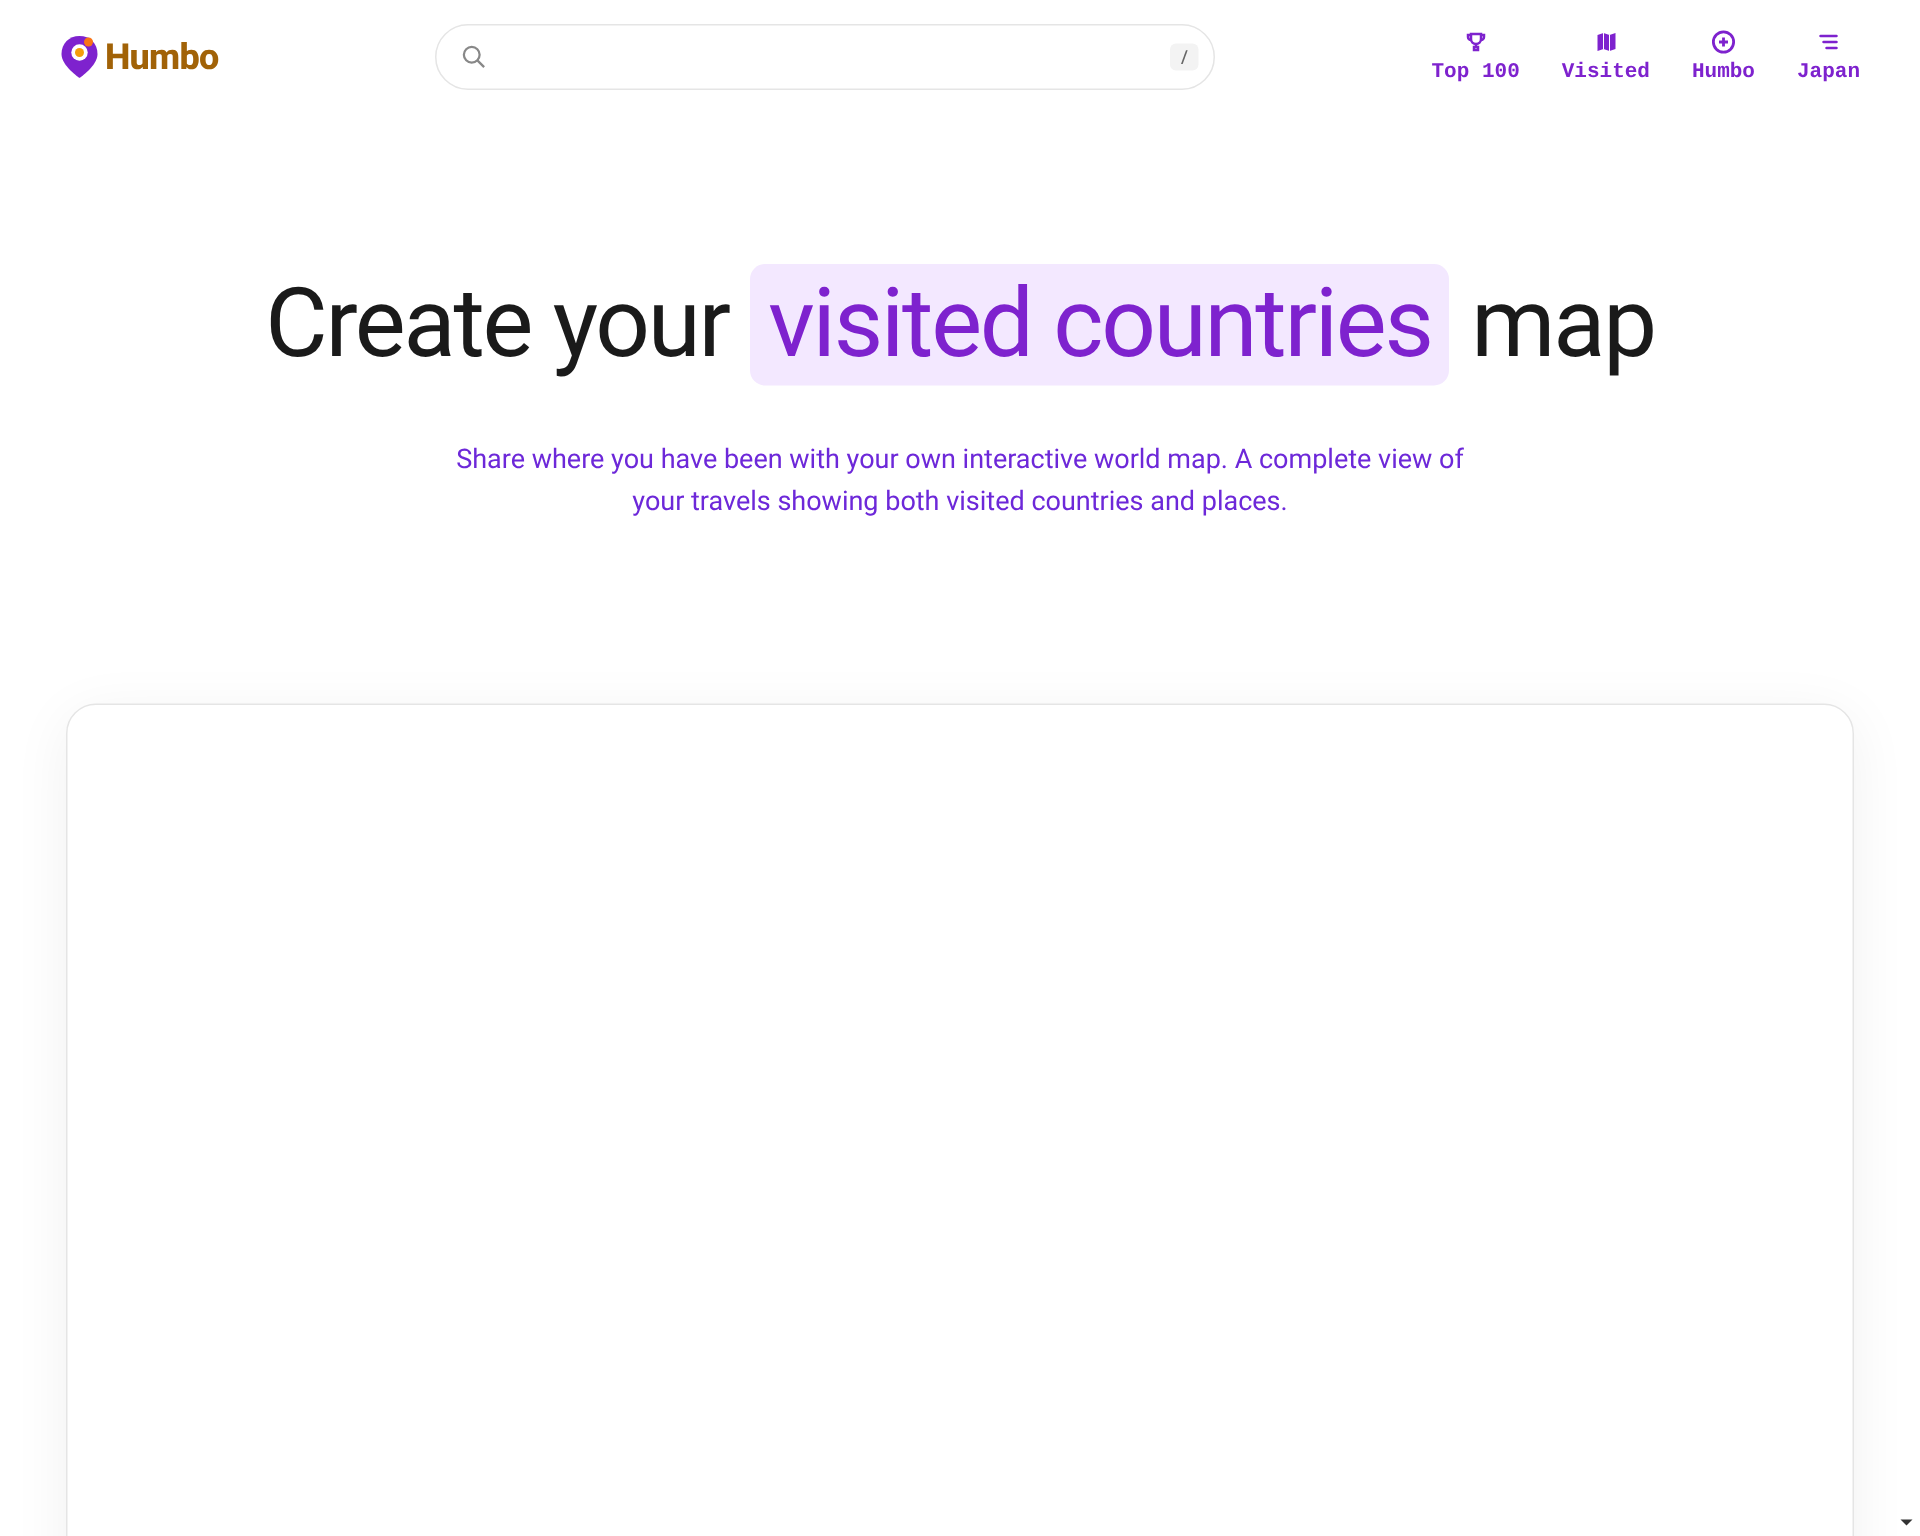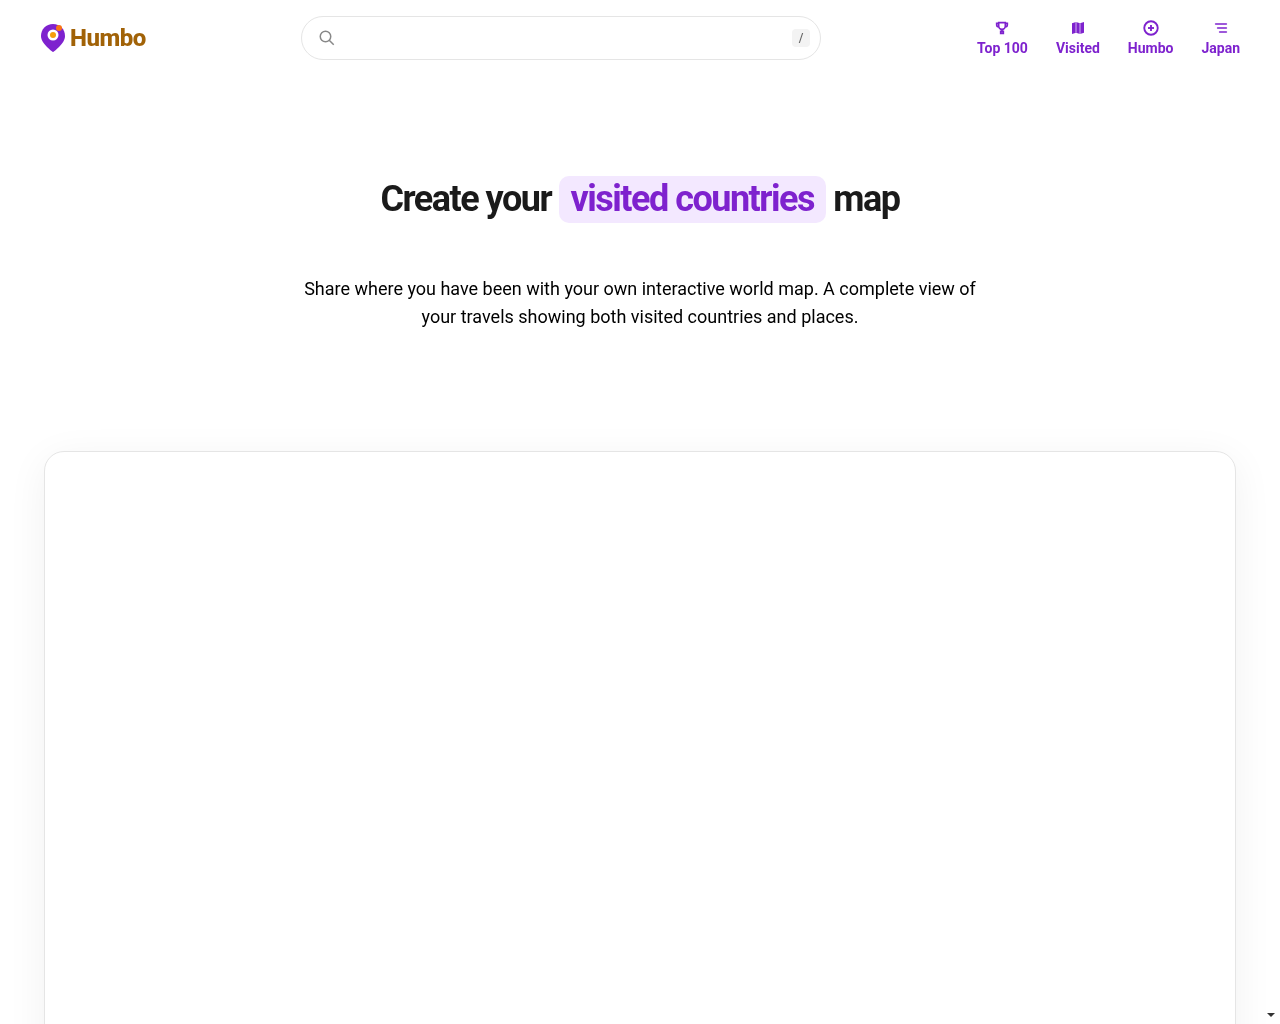--- a/index.html
+++ b/index.html
@@ -77,20 +77,21 @@
       border-radius: 4px;
       padding: 2px 7px;
       font-size: 12px;
       color: #666;
       font-weight: 500;
     }
     .nav-items {
       display: flex;
       gap: 28px;
       align-items: center;
+      font-family: Liberation Mono, monospace;
     }
     .nav-item {
       display: flex;
       flex-direction: column;
       align-items: center;
       gap: 4px;
       cursor: pointer;
       color: #7e22ce;
     }
     .nav-item-icon {
@@ -102,38 +103,38 @@
     }
     .nav-item-label {
       font-size: 14px;
       font-weight: 700;
     }
     .hero {
       text-align: center;
       padding: 100px 40px 60px;
     }
     .hero-title {
-      font-size: 36px;
-      font-weight: 700;
+      font-size: 64px;
+      font-weight: 400;
       color: #1a1a1a;
       letter-spacing: -1.5px;
       line-height: 1.2;
     }
     .highlight {
       background: #f3e8ff;
       color: #7e22ce;
       padding: 2px 12px;
       border-radius: 10px;
       display: inline-block;
     }
     .hero-subtitle {
       font-size: 18px;
-      color: #000000;
+      color: #6d28d9;
       max-width: 700px;
-      margin: 52px auto 0;
+      margin: 36px auto 0;
       line-height: 1.55;
     }
     .map-card {
       margin: 60px 44px 40px;
       border: 1px solid #e5e5e5;
       border-radius: 20px;
       min-height: 640px;
       box-shadow: 0 8px 40px rgba(0,0,0,0.06);
       background: #fff;
     }

